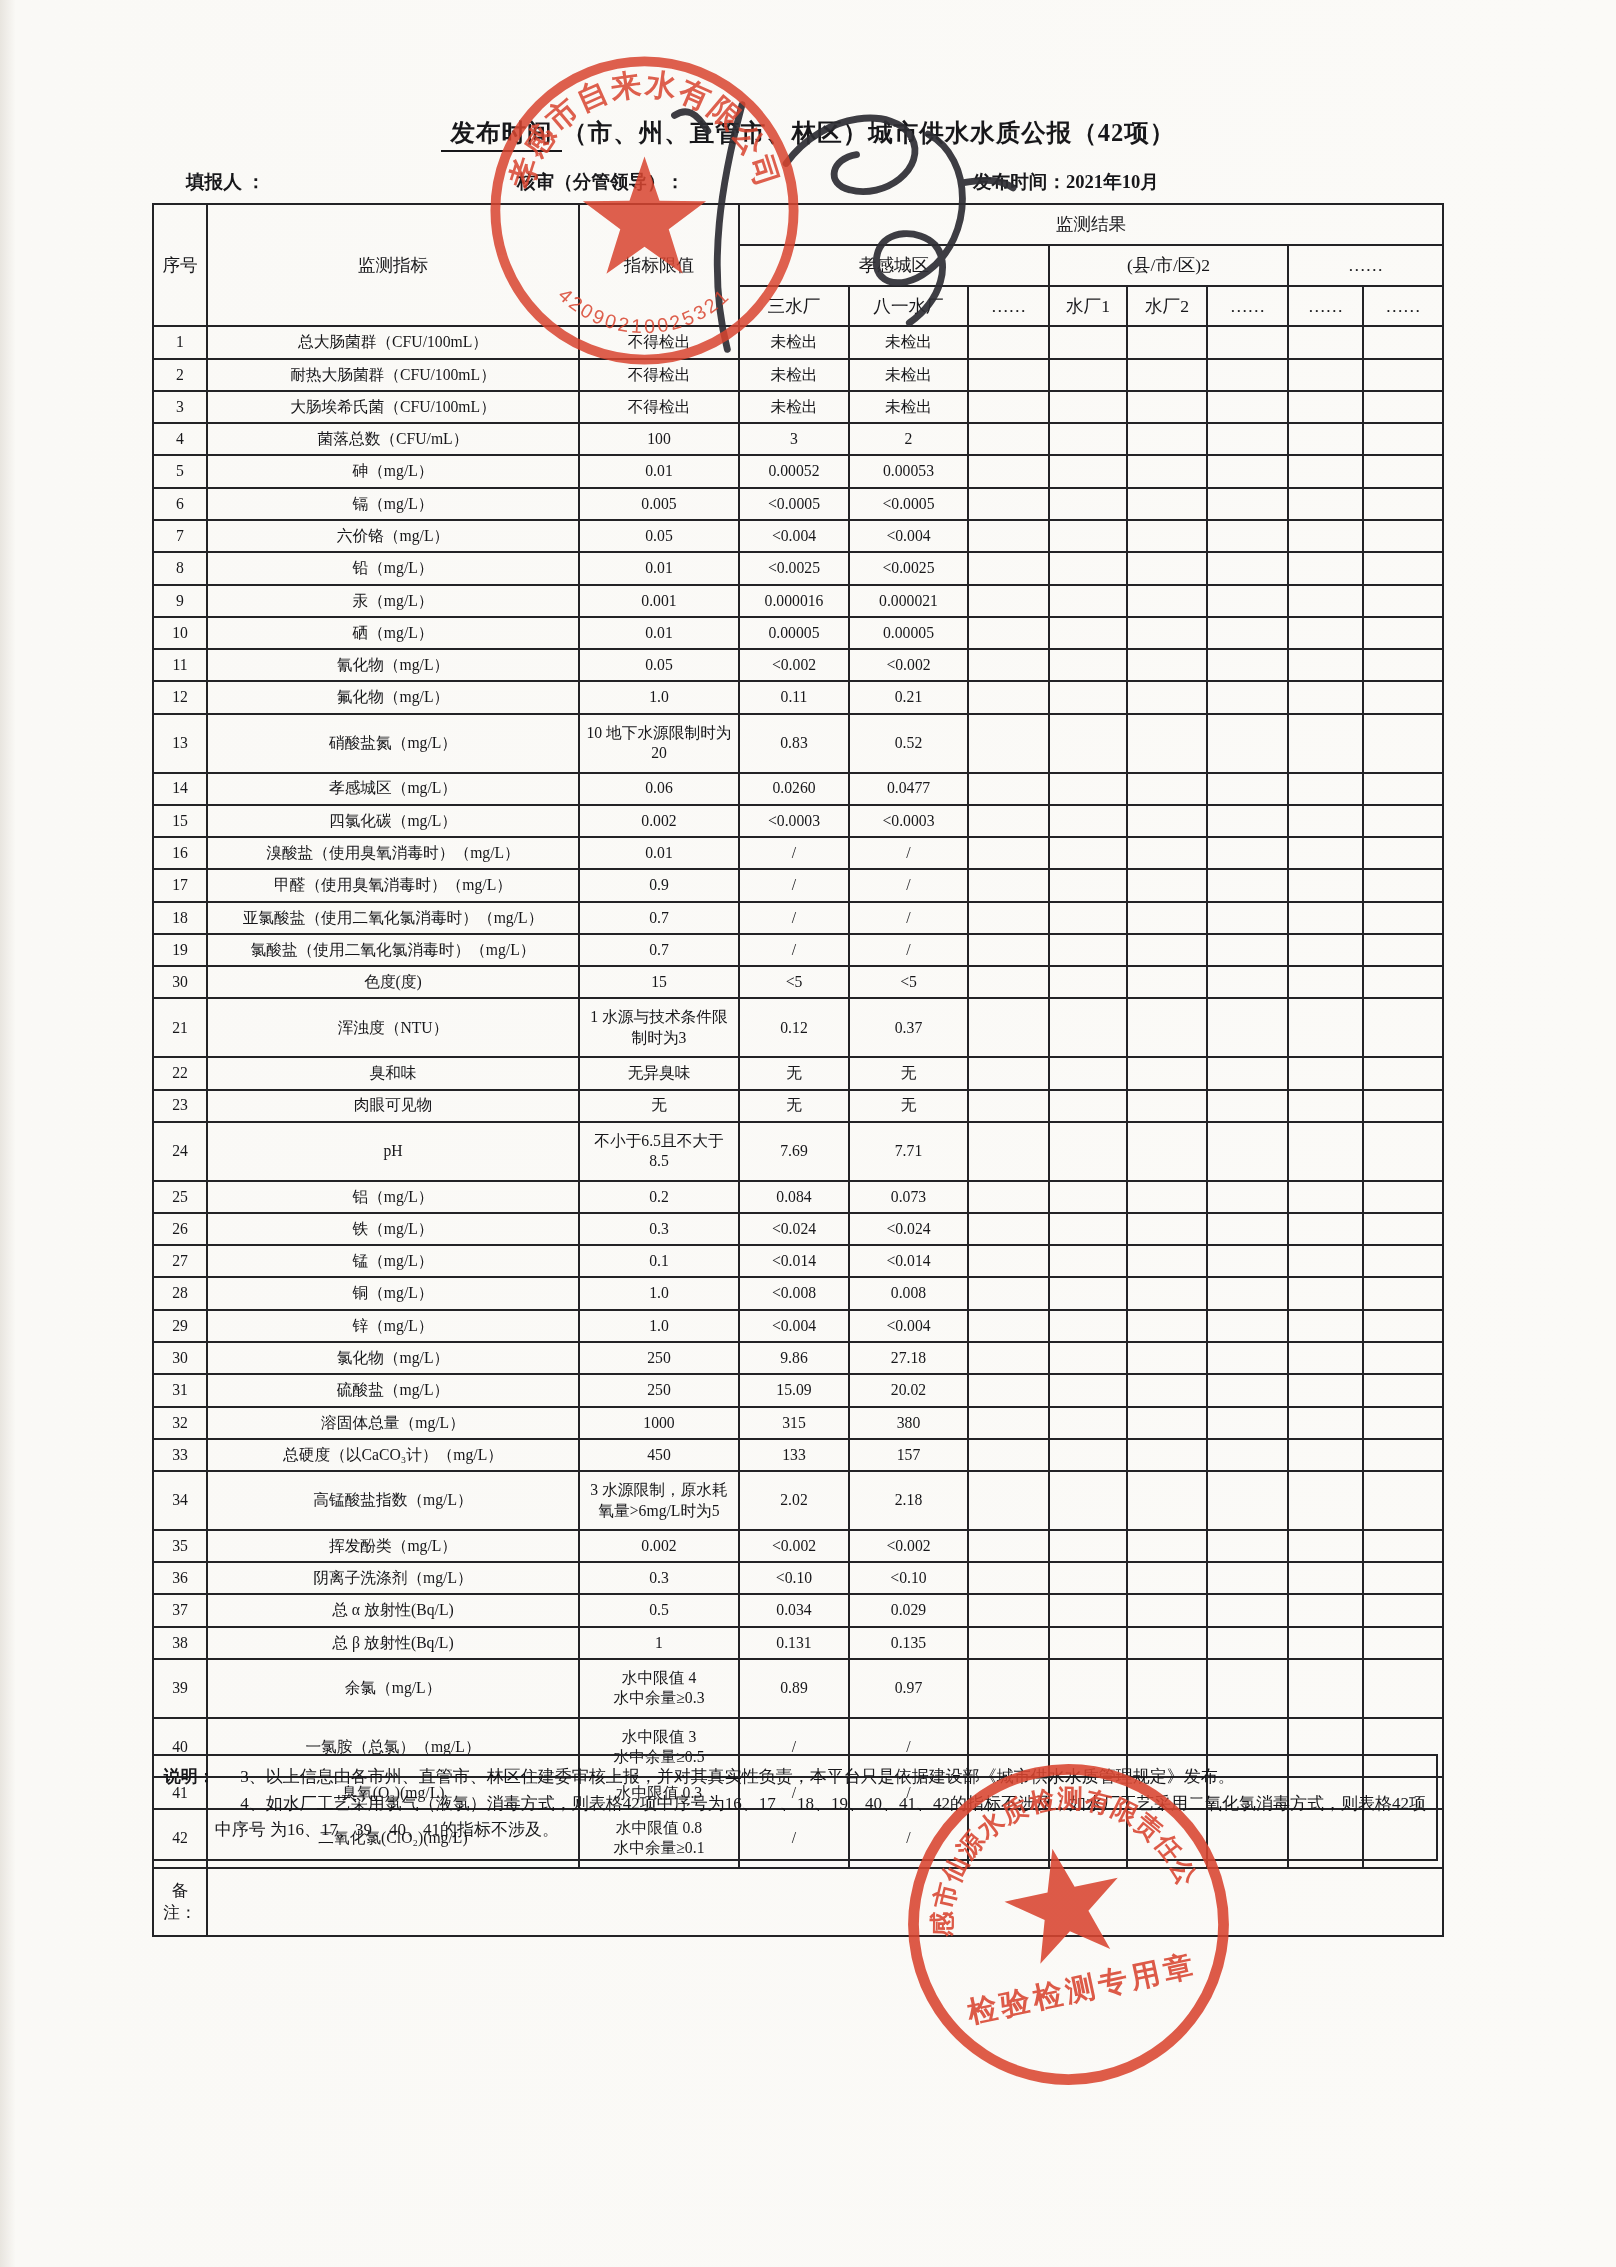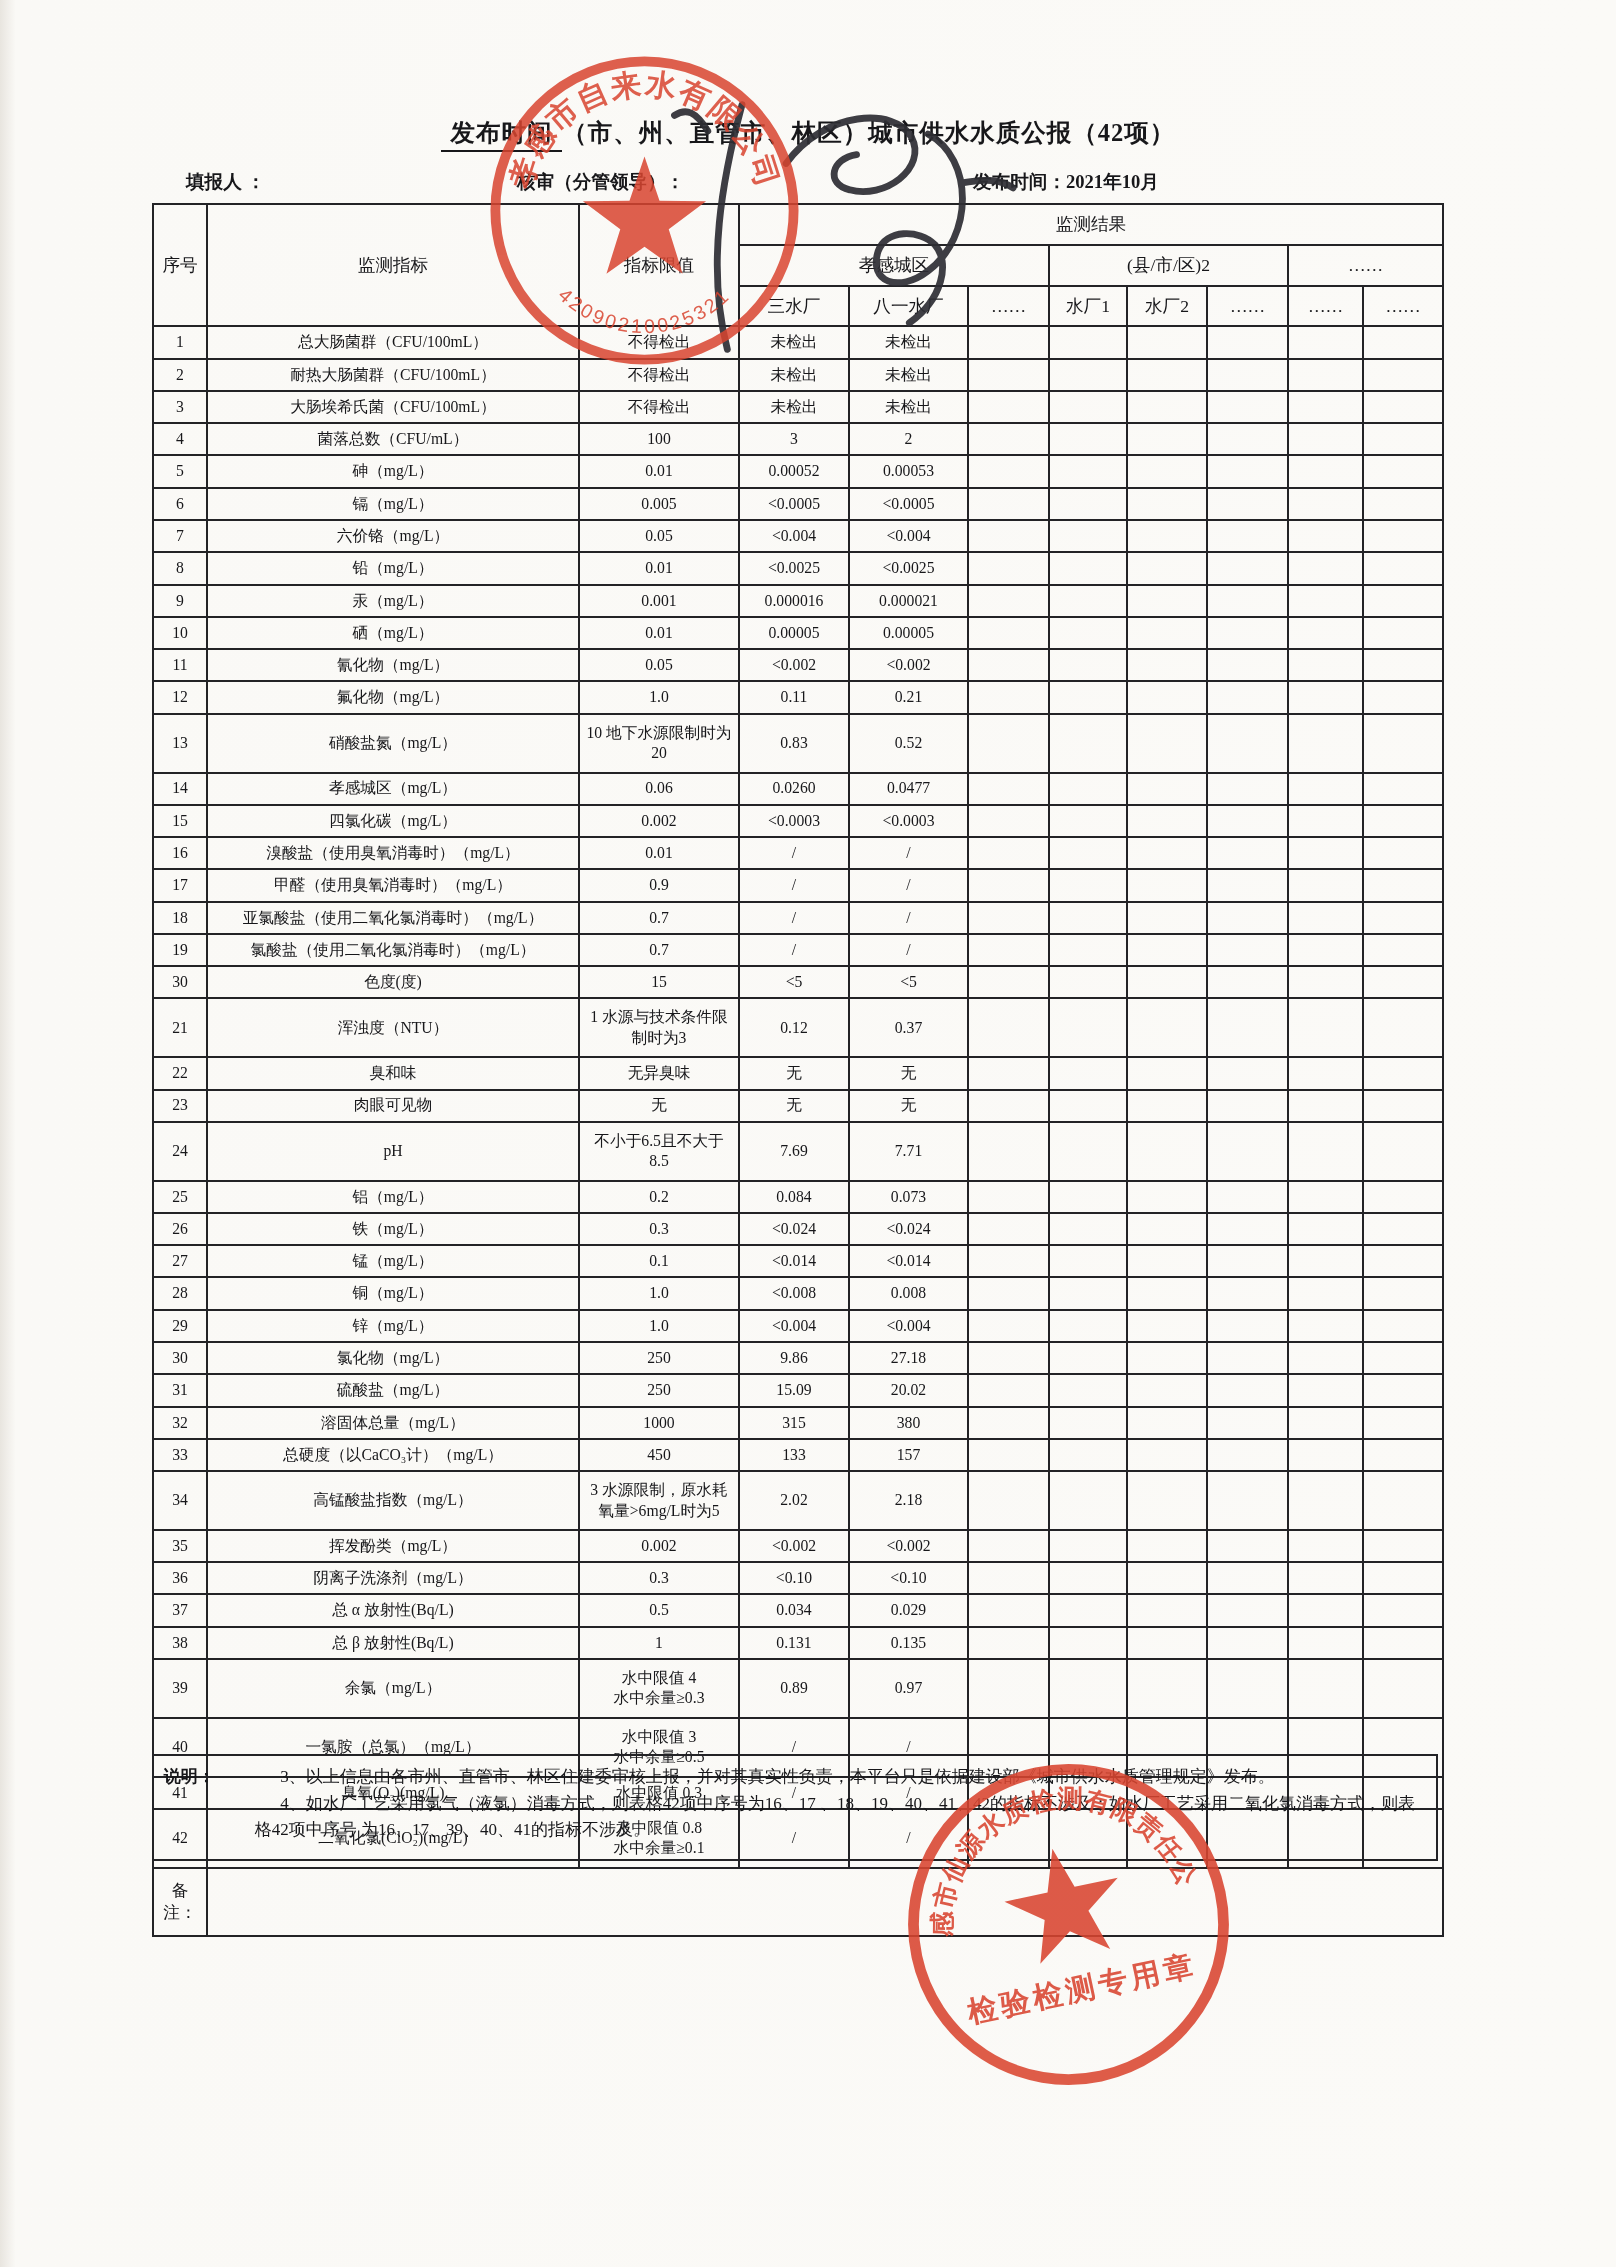--- a/index.html
+++ b/index.html
@@ -42,21 +42,21 @@
   .remark-row td{height:61px;}
   .remark-label{text-align:left;padding-left:5.9px;font-size:16.7px;border-radius:14px;}
 
   
   .notes-box{
     position:absolute;left:152px;top:1754px;width:1286px;
     border:2.5px solid #232326;background:transparent;
     font-size:17px;line-height:1.55;padding:7.8px 9.8px 13.7px 9.8px;
     box-sizing:border-box;
   }
-  .notes-line{display:flex;gap:40px;}
+  .notes-line{display:flex;}
   .notes-label{white-space:nowrap;font-weight:bold;}
   .notes-content{flex:1;}
   .note-item{margin:0 0 1px 0;}
   .note-item.indent{text-indent:1.5em;}
 
   
   .stamp{position:absolute;pointer-events:none;}
   .stamp-top{left:463px;top:29px;}
   .stamp-bottom{left:887px;top:1743px;}
   .signature{position:absolute;left:649px;top:90px;pointer-events:none;}

